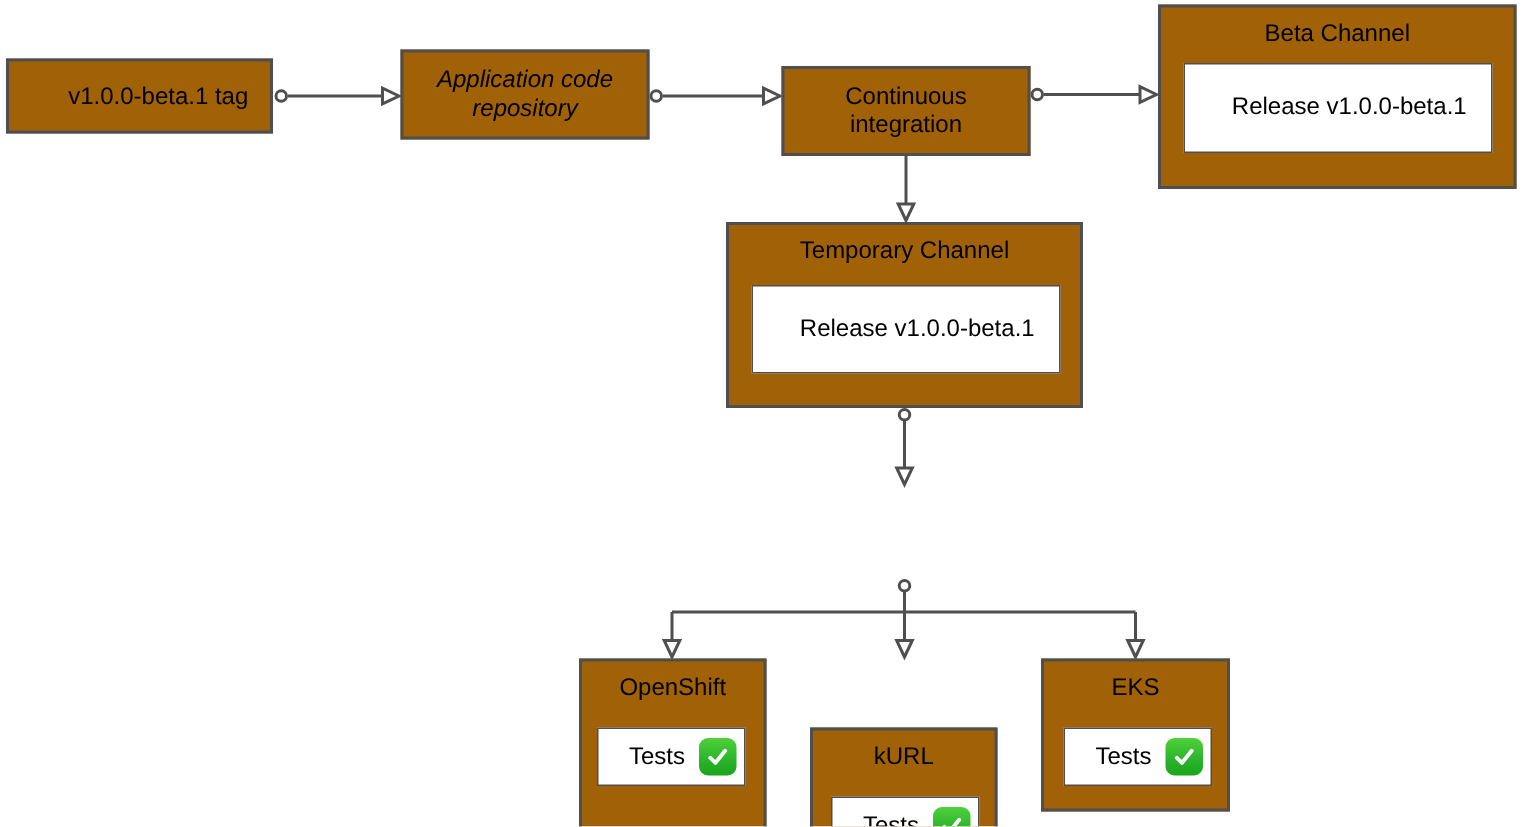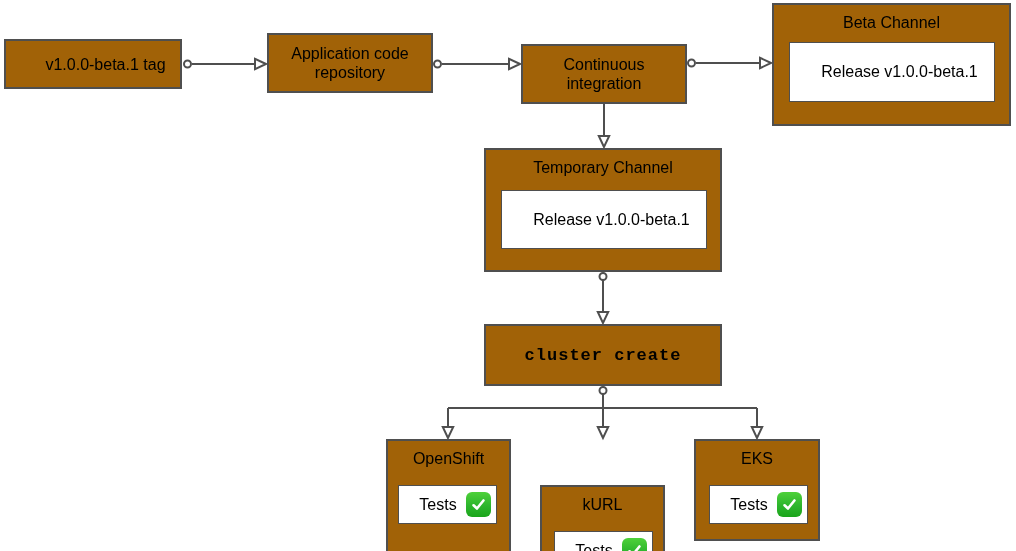--- a/index.html
+++ b/index.html
@@ -120,21 +120,21 @@
       <polygon points="448,438 442.8,427 453.2,427" fill="#ffffff"></polygon>
       <polygon points="603,438 597.8,427 608.2,427" fill="#ffffff"></polygon>
       <polygon points="757,438 751.8,427 762.2,427" fill="#ffffff"></polygon>
     </g>
   </svg>
 
   <div class="node leaf" style="left:4px; top:39px; width:178px; height:50px;padding-left:25px;">
     <span>v1.0.0-beta.1 tag</span>
   </div>
 
-  <div class="node leaf" style="left:267px; top:33px; width:166px; height:60px;">
+  <div class="node leaf" style="left:267px; top:33px; width:166px; height:60px;font-style:italic;">
     <span>Application code
 repository</span>
   </div>
 
   <div class="node leaf" style="left:521px; top:44px; width:166px; height:60px;align-items:center;">
     <span>Continuous
 integration</span>
   </div>
 
   <div class="node" style="left:772px; top:3px; width:239px; height:123px;">
@@ -144,23 +144,20 @@
     </div>
   </div>
 
   <div class="node" style="left:484px; top:148px; width:238px; height:124px;">
     <div class="container-title">Temporary Channel</div>
     <div class="inner-box" style="left:15px; top:40px; width:206px; height:59px;">
       <span>Release v1.0.0-beta.1</span>
     </div>
   </div>
 
-  <div class="node leaf mono" style="left:484px; top:324px; width:238px; height:62px;">
-    <span>cluster create</span>
-  </div>
 
   <div class="node" style="left:386px; top:439px; width:125px; height:118px;">
     <div class="container-title">OpenShift</div>
     <div class="inner-box tests-box" style="left:10px; top:44px; width:99px; height:39px;">
       <span>Tests</span>
       <span class="check-icon">
         <svg width="19" height="19" viewBox="0 0 25 25">
           <path d="M6 13.5 L10.5 17.8 L19 7.2" stroke="#ffffff" stroke-width="3.4" fill="none" stroke-linecap="round" stroke-linejoin="round"></path>
         </svg>
       </span>

